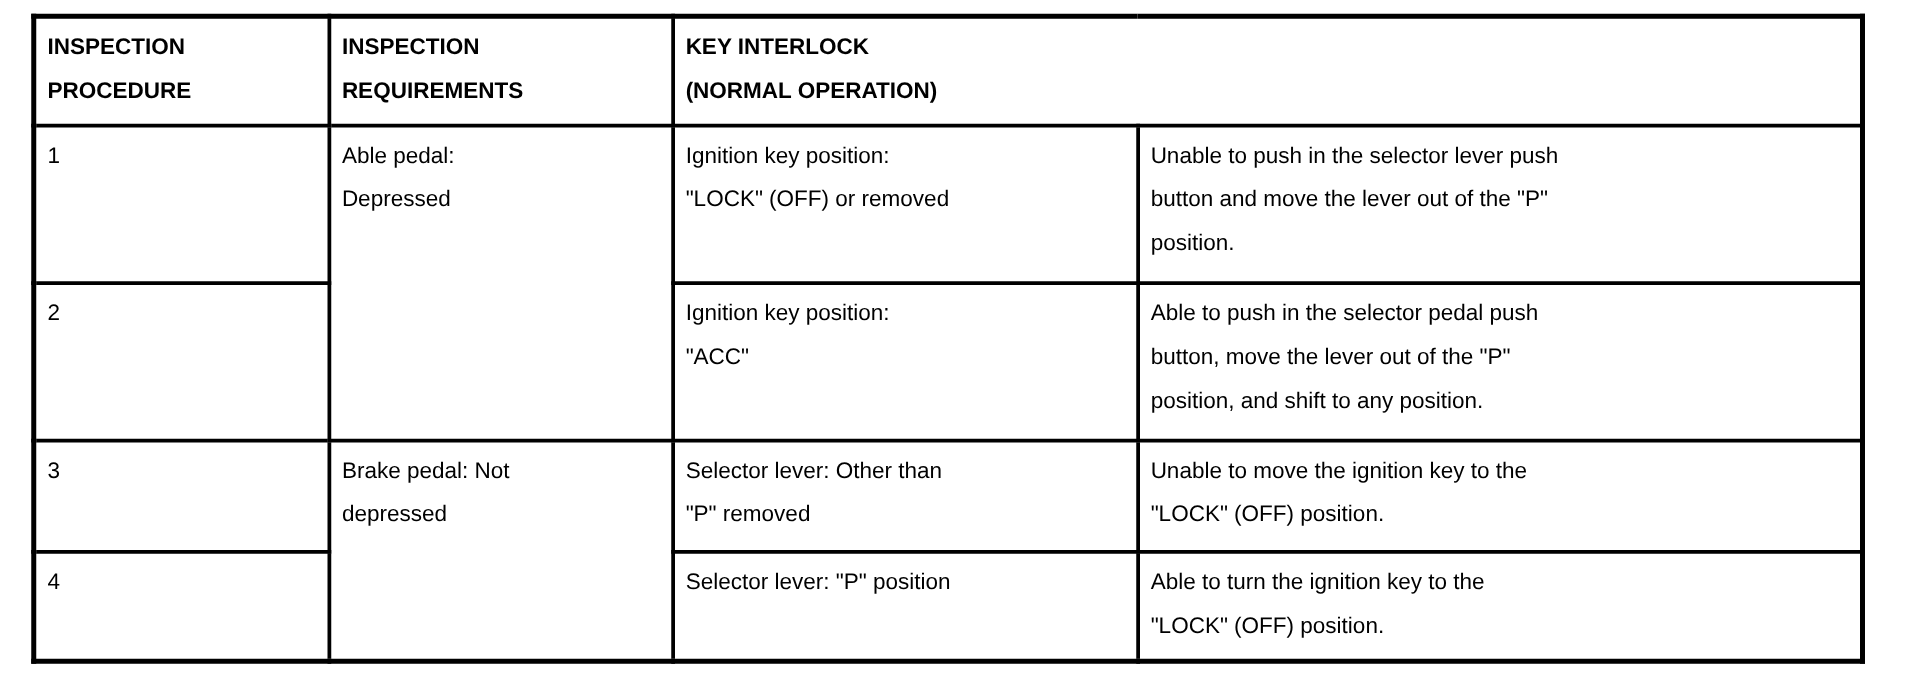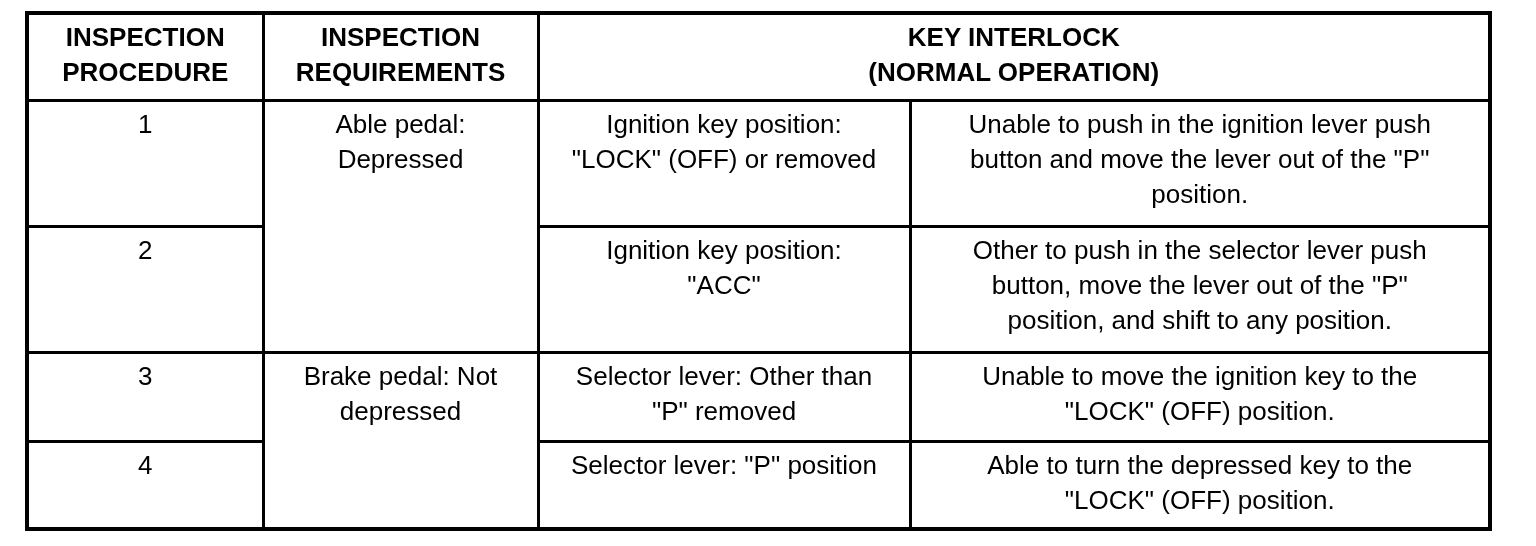--- a/index.html
+++ b/index.html
@@ -13,23 +13,23 @@
     position: absolute;
     left: 25px; top: 11px;
     width: 1463px; height: 516px;
     border-collapse: collapse;
     table-layout: fixed;
     background: #ffffff;
   }
   .doc-table td, .doc-table th {
     border: 3px solid #000000;
     vertical-align: top;
-    text-align: center;
+    text-align: left;
     padding: 5px 9px;
-    font-size: 26px;
+    font-size: 18px;
     line-height: 35px;
     color: #000000;
     white-space: pre-line;
     overflow: hidden;
   }
   .doc-table { border: 4px solid #000000; }
   .doc-table th {
     font-weight: bold;
   }
   
@@ -62,41 +62,41 @@
 REQUIREMENTS</th>
       <th colspan="2">KEY INTERLOCK
 (NORMAL OPERATION)</th>
     </tr>
     <tr class="r1">
       <td>1</td>
       <td rowspan="2">Able pedal:
 Depressed</td>
       <td>Ignition key position:
 "LOCK" (OFF) or removed</td>
-      <td>Unable to push in the ignition lever push
+      <td>Unable to push in the selector lever push
 button and move the lever out of the "P"
 position.</td>
     </tr>
     <tr class="r2">
       <td>2</td>
       <td>Ignition key position:
 "ACC"</td>
-      <td>Other to push in the selector lever push
+      <td>Able to push in the selector pedal push
 button, move the lever out of the "P"
 position, and shift to any position.</td>
     </tr>
     <tr class="r3">
       <td>3</td>
       <td rowspan="2">Brake pedal: Not
 depressed</td>
       <td>Selector lever: Other than
 "P" removed</td>
       <td>Unable to move the ignition key to the
 "LOCK" (OFF) position.</td>
     </tr>
     <tr class="r4">
       <td>4</td>
       <td>Selector lever: "P" position</td>
-      <td>Able to turn the depressed key to the
+      <td>Able to turn the ignition key to the
 "LOCK" (OFF) position.</td>
     </tr>
   </tbody>
 </table>
 
 </body></html>

